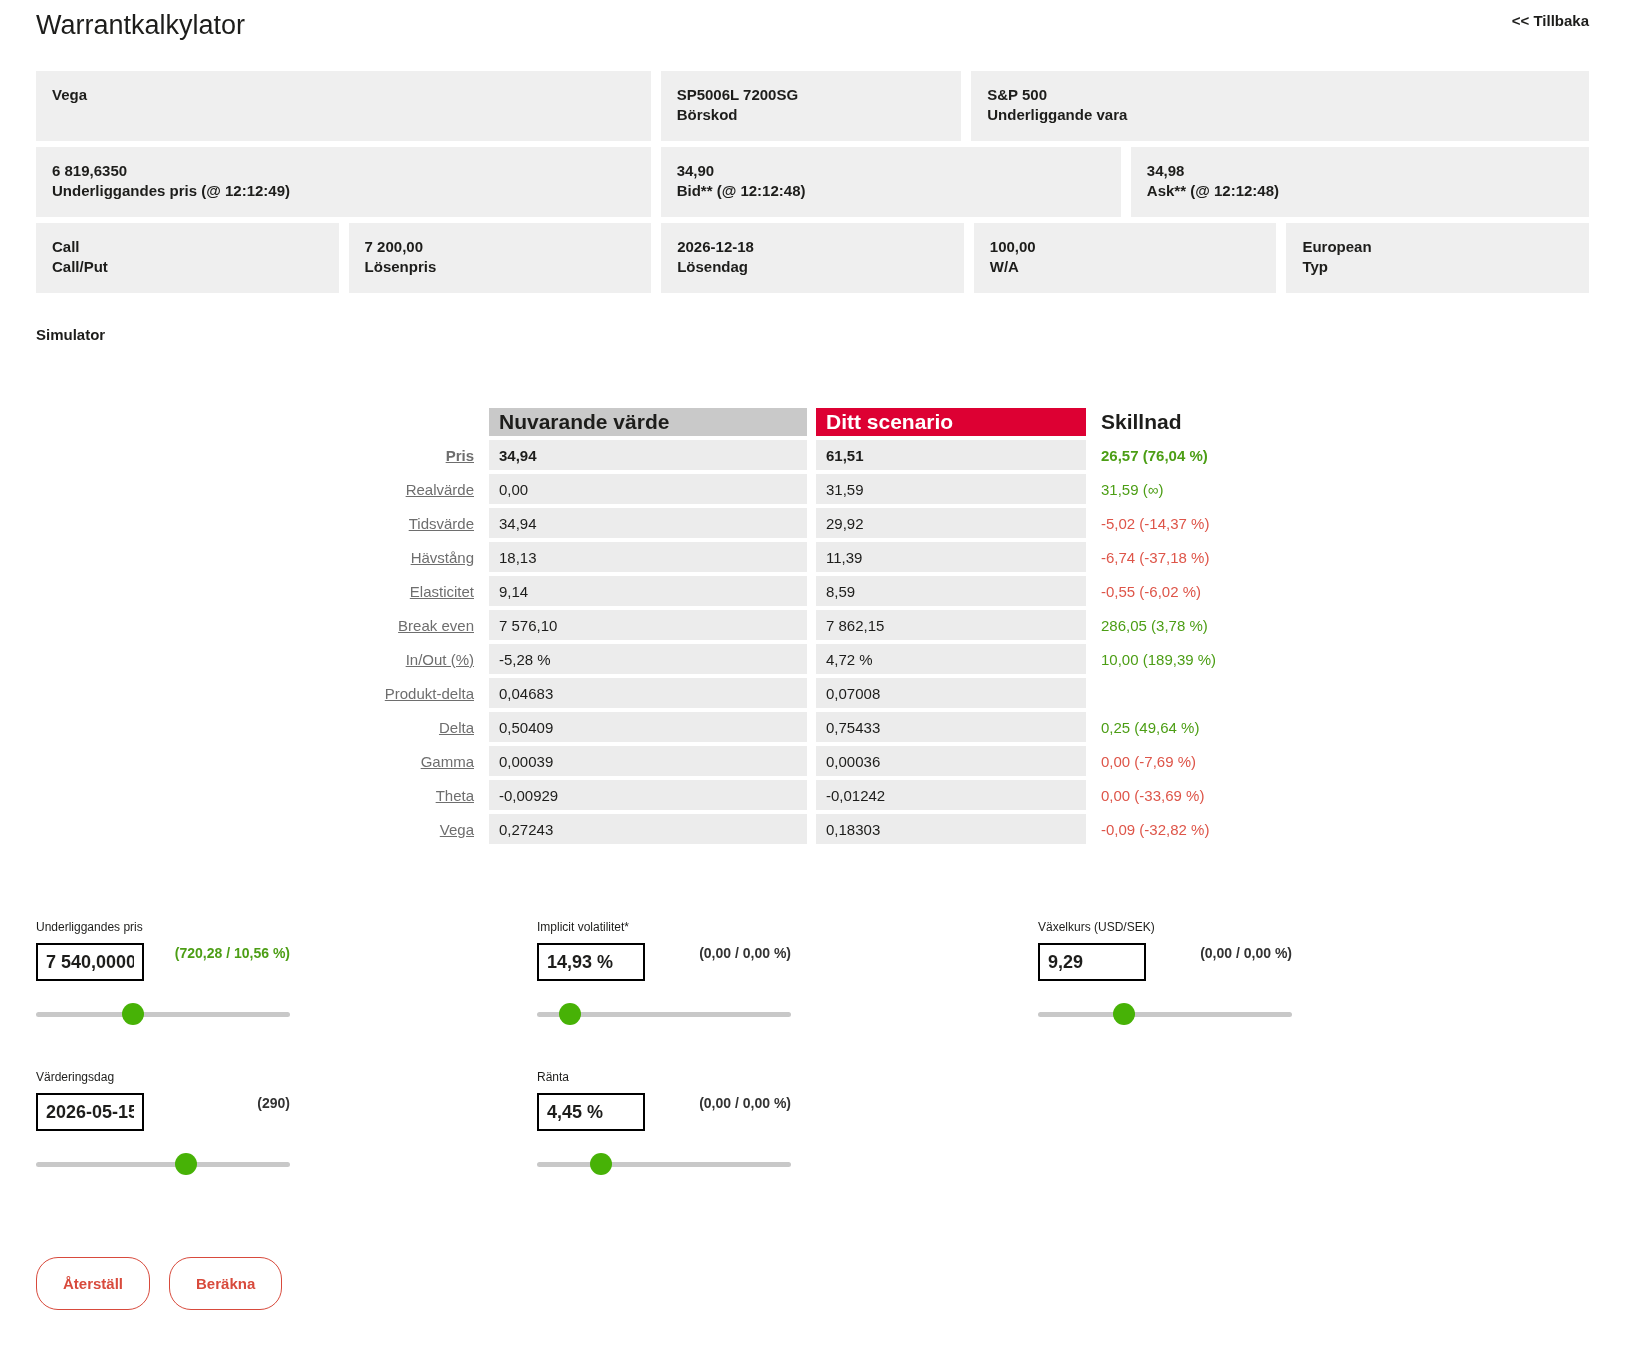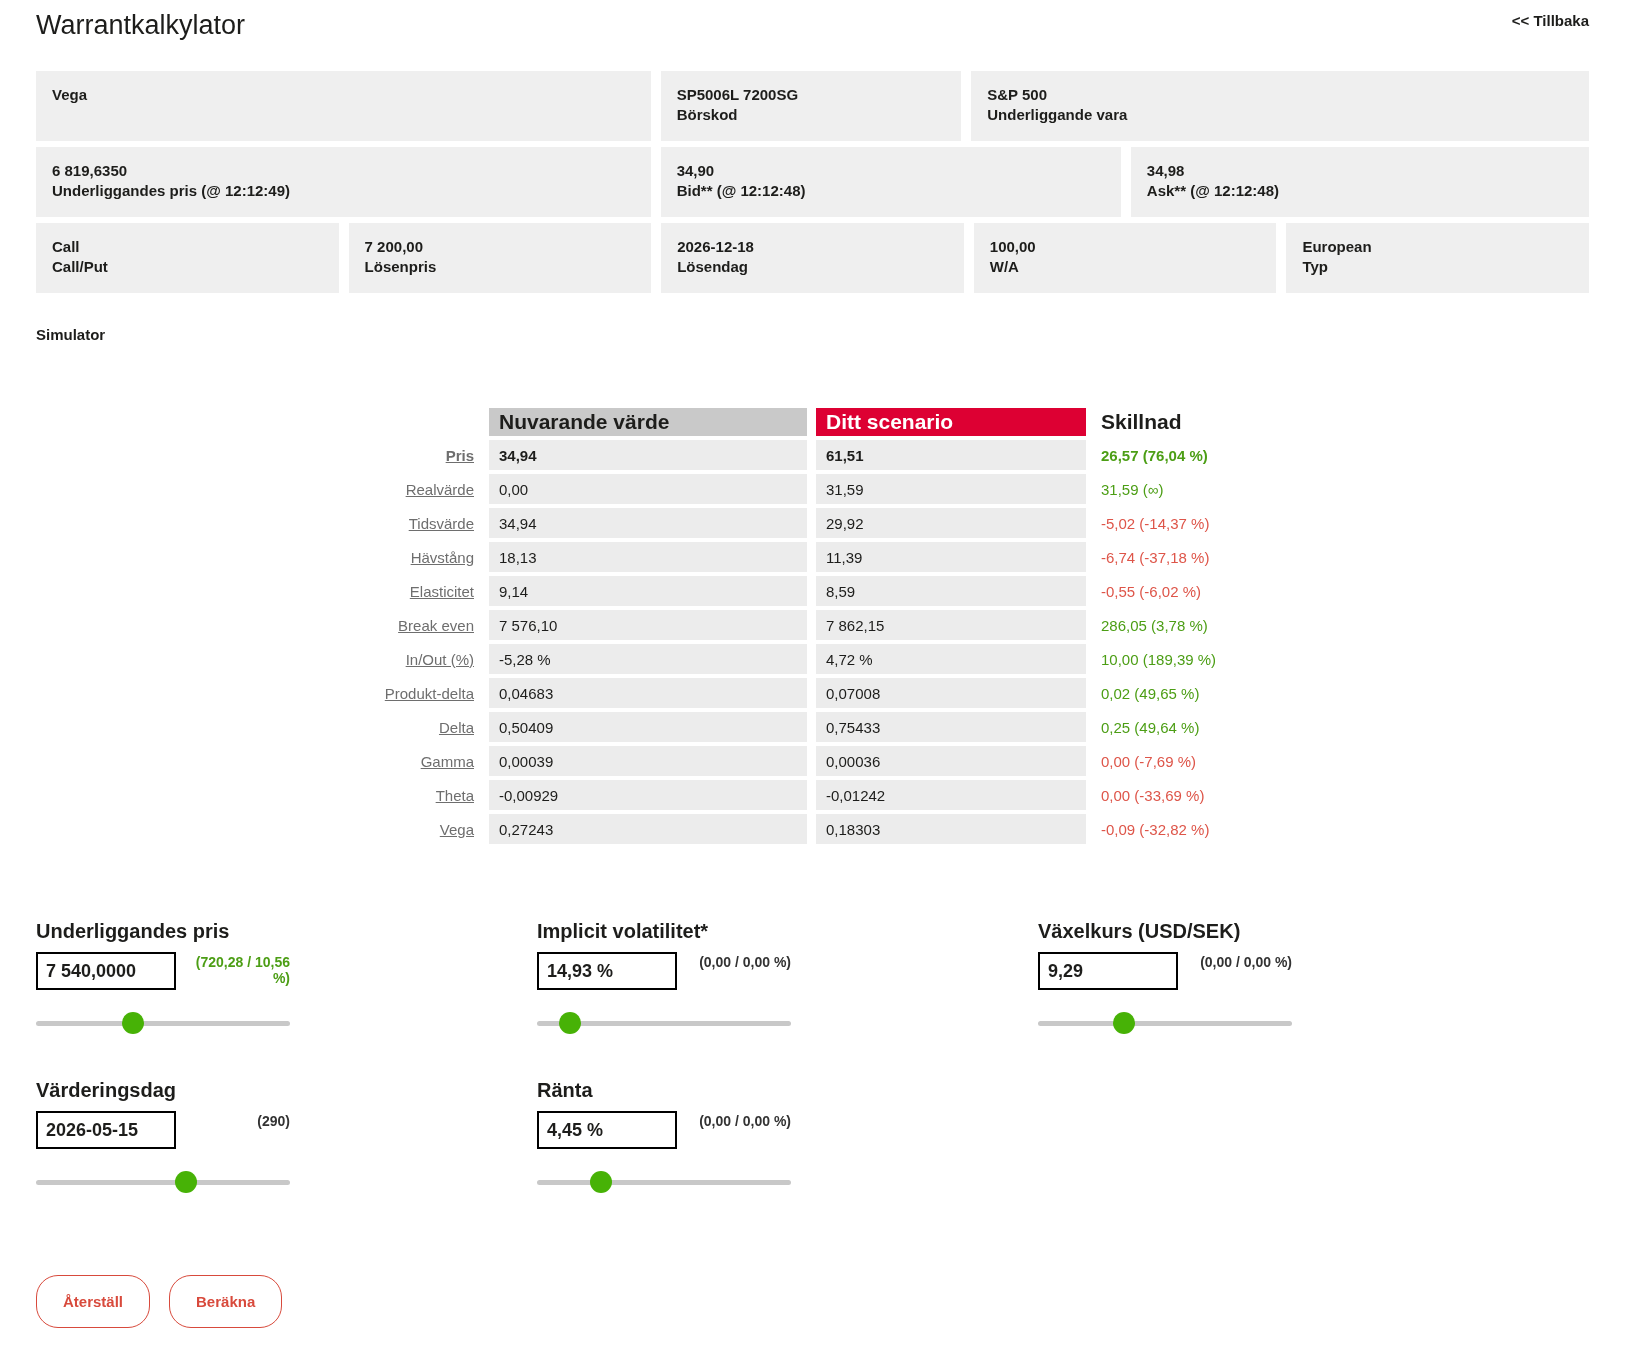--- a/index.html
+++ b/index.html
@@ -43,24 +43,24 @@
   .data-row .cell { height: 30px; font-size: 15px; }
   .data-row .val-cell { background: #ececec; padding: 0 10px; }
   .data-row .diff-cell { background: transparent; padding-left: 6px; }
   .diff-green { color: #4c9e15; }
   .diff-red { color: #de5549; }
   .bold-row .cell, .bold-row .label-cell a { font-weight: 700; }
 
   
   .controls { margin-top: 76px; display: grid; grid-template-columns: 254px 254px 254px; column-gap: 247px; row-gap: 45px; }
   .control { position: relative; }
-  .control .c-label { font-size: 20px; font-weight: 700; }
+  .control .c-label { font-size: 12px; font-weight: 400; }
   .control .c-row { display: flex; justify-content: space-between; align-items: flex-start; margin-top: 9px; }
   .control input.c-input {
-    width: 140px; height: 38px; border: 2px solid #000; background: #fff;
+    width: 108px; height: 38px; border: 2px solid #000; background: #fff;
     font-family: "Liberation Sans", "DejaVu Sans", sans-serif;
     font-size: 18px; font-weight: 700; padding: 0 8px; color: #1d1d1b;
   }
   .control .c-change { font-size: 14px; font-weight: 700; color: #333; margin-top: 2px; text-align: right; }
   .control .c-change.change-green { color: #4c9e15; }
   .slider { position: relative; margin-top: 22px; height: 22px; }
   .slider .track { position: absolute; top: 9px; left: 0; right: 0; height: 5px; background: #c8c8c8; border-radius: 3px; }
   .slider .knob { position: absolute; top: 0; width: 22px; height: 22px; border-radius: 50%; background: #47b206; transform: translateX(-50%); }
 
   
@@ -198,21 +198,20 @@
     <div class="cell val-cell">-5,28 %</div>
     <div class="cell val-cell">4,72 %</div>
     <div class="cell diff-cell diff-green">10,00 (189,39 %)</div>
   </div>
       <div class="sim-row data-row">
     <div class="cell label-cell">
           <a href="#">Produkt-delta</a>
         </div>
     <div class="cell val-cell">0,04683</div>
     <div class="cell val-cell">0,07008</div>
-    <div class="cell diff-cell diff-green">0,02 (49,65 %)</div>
   </div>
       <div class="sim-row data-row">
     <div class="cell label-cell">
           <a href="#">Delta</a>
         </div>
     <div class="cell val-cell">0,50409</div>
     <div class="cell val-cell">0,75433</div>
     <div class="cell diff-cell diff-green">0,25 (49,64 %)</div>
   </div>
       <div class="sim-row data-row">

